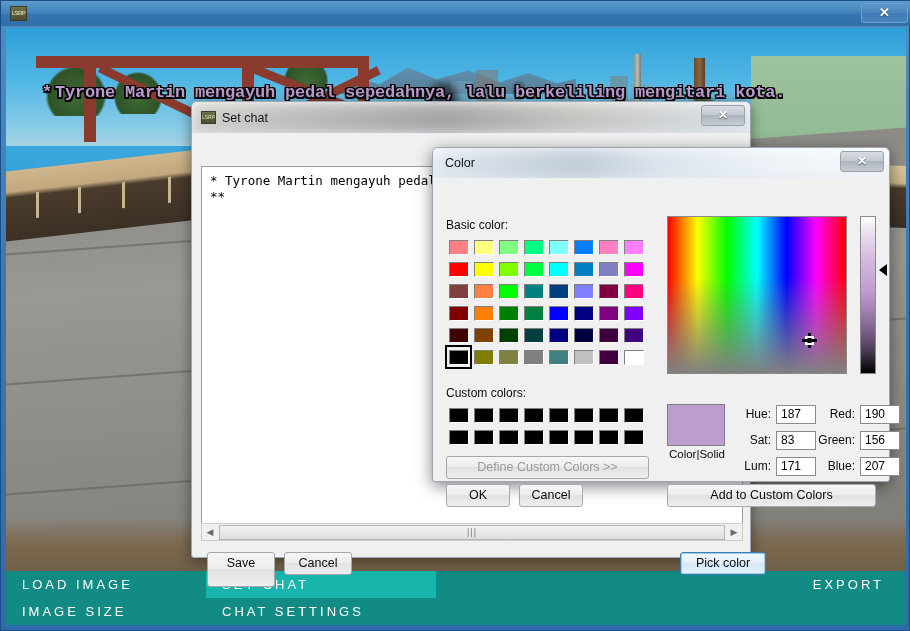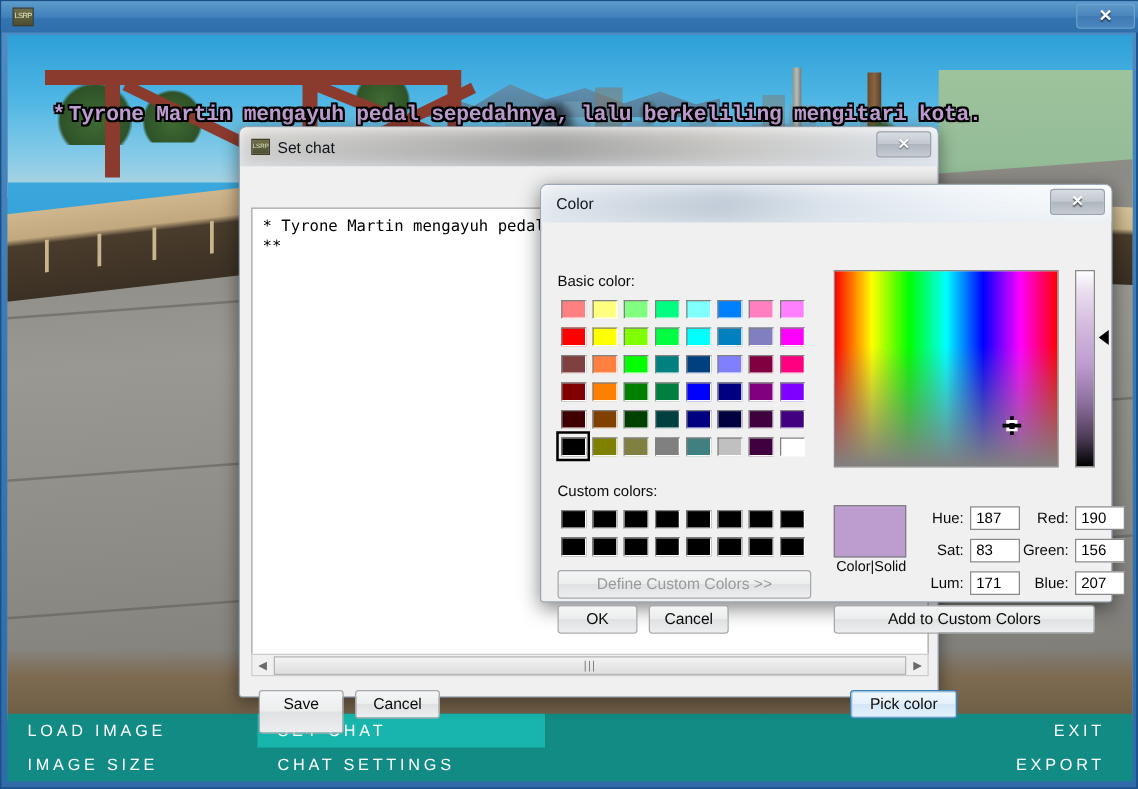--- a/index.html
+++ b/index.html
@@ -426,21 +426,20 @@
     <div class="menu-col" id="menu-left">
       <div class="menu-item">LOAD IMAGE</div>
       <div class="menu-item">IMAGE SIZE</div>
     </div>
     <div class="menu-col" id="menu-mid">
       <div class="menu-item active">SET CHAT</div>
       <div class="menu-item">CHAT SETTINGS</div>
     </div>
     <div id="menu-spacer"></div>
     <div class="menu-col" id="menu-right">
-      <div class="menu-item">EXIT</div>
       <div class="menu-item">EXPORT</div>
     </div>
   </div>
 
   <div id="setchat-dialog">
     <div id="setchat-titlebar">
       <div id="setchat-icon">LSRP</div>
       <div id="setchat-title">Set chat</div>
       <div id="setchat-close">✕</div>
     </div>

